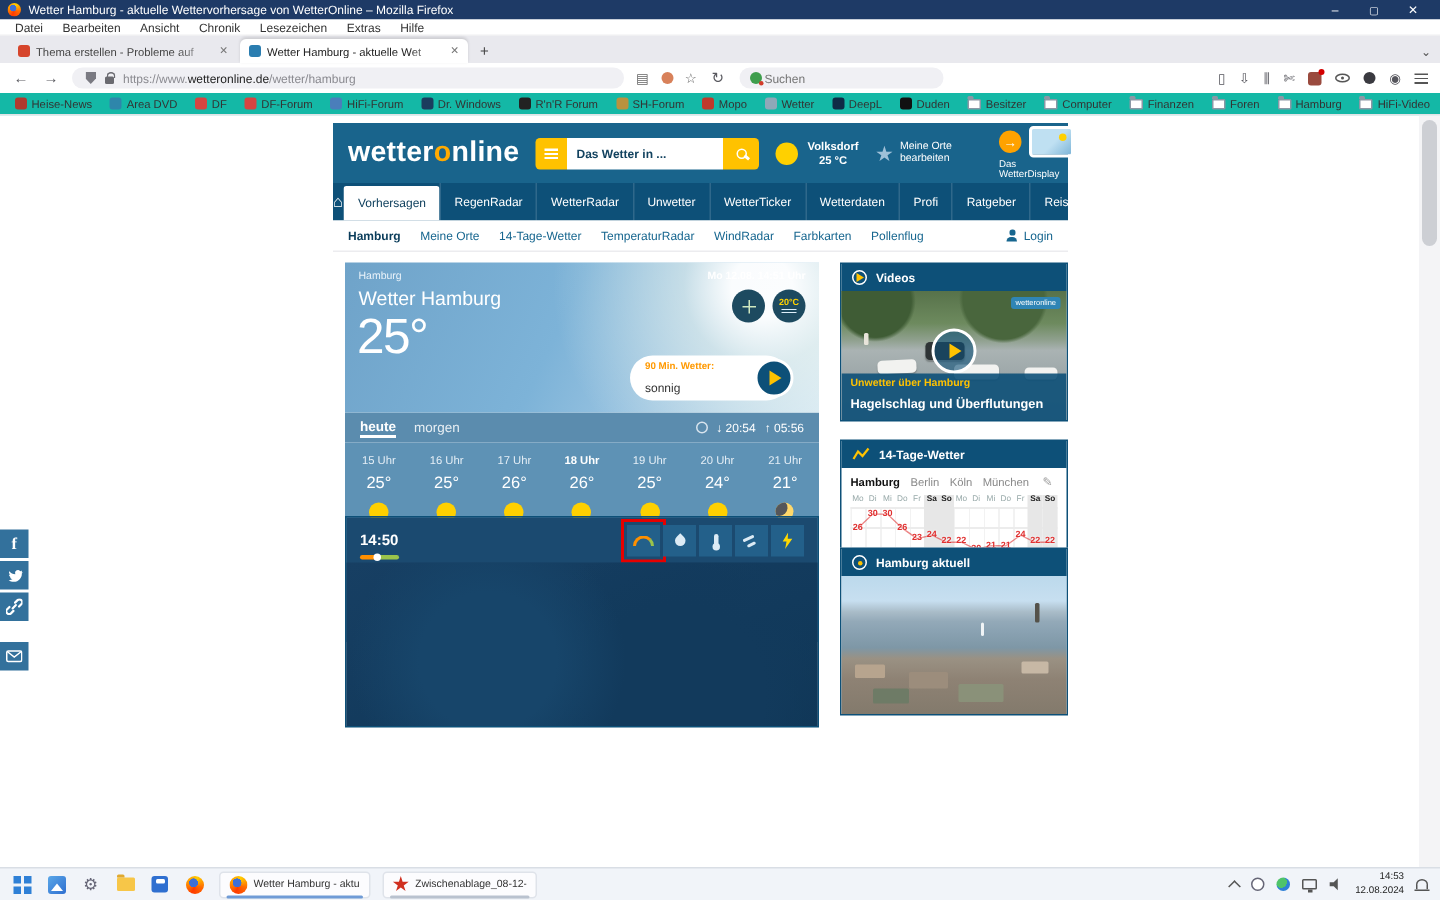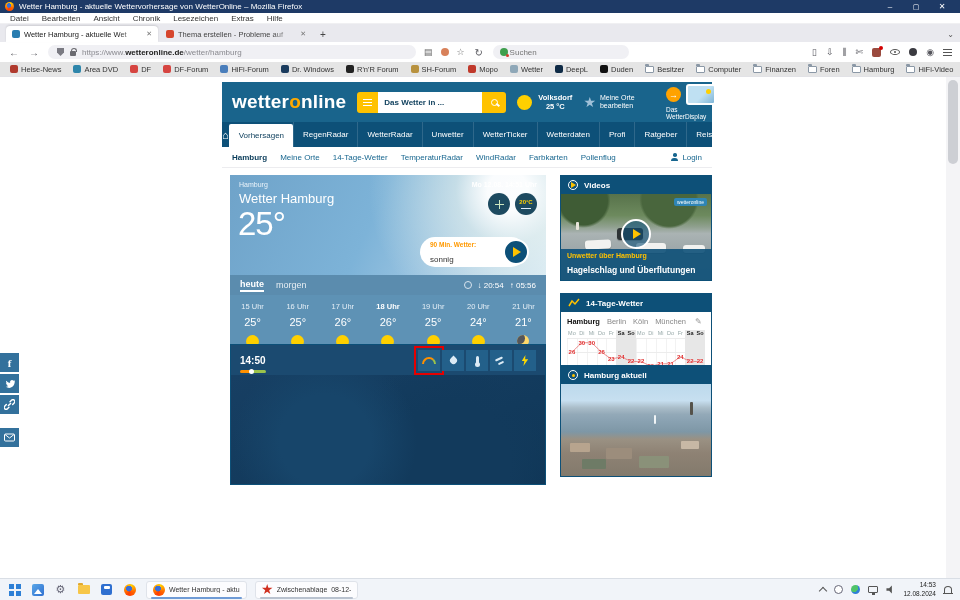--- a/index.html
+++ b/index.html
@@ -20,36 +20,36 @@
 .tablabel{flex:1;white-space:nowrap;overflow:hidden;mask-image:linear-gradient(90deg,#000 80%,transparent)}
 .tabclose{font-size:7px;color:#777}
 .newtab{width:18px;height:16px;display:flex;align-items:center;justify-content:center;font-size:10px;color:#444}
 .tabchev{position:absolute;right:6px;bottom:3px;font-size:8px;color:#555}
 #urlbar{height:20px;background:#fff;display:flex;align-items:center;padding:0 8px;gap:8px}
 .navbtn{font-size:10px;color:#5a5a60;width:12px;text-align:center}
 .addressbox{width:368px;height:14px;background:#f0f0f4;border-radius:7px;display:flex;align-items:center;gap:6px;padding:0 9px;font-size:8px}
 .shield{width:7px;height:8px;background:#7a7a82;clip-path:polygon(0 0,100% 0,100% 55%,50% 100%,0 55%)}
 .lock{width:6px;height:5px;background:#6a6a70;border-radius:1px;position:relative;margin-top:2px}
 .lock::before{content:"";position:absolute;top:-3px;left:1px;width:4px;height:3px;border:1px solid #6a6a70;border-bottom:none;border-radius:3px 3px 0 0}
-.urlgray{color:#8a8a90}.urldom{color:#222;font-weight:bold}
+.urlgray{color:#8a8a90}.urldom{color:#222;font-weight:normal}
 .pgico{font-size:9px;color:#666}
 .pocket{width:8px;height:8px;border-radius:50%;background:#d8815a}
 .searchbox{width:136px;height:14px;background:#f0f0f4;border-radius:7px;display:flex;align-items:center;gap:2px;padding:0 7px}
 .engine{width:8px;height:8px;border-radius:50%;background:#3f9e4d;position:relative}
 .engine::after{content:"";position:absolute;right:-1px;bottom:-1px;width:3px;height:3px;border-radius:50%;background:#d23c2a}
 .searchbox input{border:none;background:transparent;outline:none;font-size:8px;width:100px;font-family:"Liberation Sans",sans-serif;color:#333}
 .uright{margin-left:auto;display:flex;align-items:center;gap:9px;color:#55555c;font-size:9px}
 .uright .gl{font-size:9px}
 .puzz{width:9px;height:9px;border-radius:2px;background:#9a4a3e;position:relative}
 .puzz::after{content:"";position:absolute;top:-2px;right:-2px;width:4px;height:4px;border-radius:50%;background:#d40000}
 .eyeico{width:10px;height:6px;border:1px solid #555;border-radius:50%;position:relative}
 .eyeico::after{content:"";position:absolute;left:3px;top:1px;width:2px;height:2px;border-radius:50%;background:#555}
 .dot-dark{width:8px;height:8px;border-radius:50%;background:#3a3a40}
 .menu3{width:9px;height:7px;background:linear-gradient(#555 0 1px,transparent 1px 3px,#555 3px 4px,transparent 4px 6px,#555 6px 7px)}
-#bookmarksbar{height:15px;background:#e5e5e5;display:flex;align-items:center;gap:12px;padding:0 10px;font-size:7.5px;color:#333;border-bottom:1px solid #e2e2e6;white-space:nowrap}
+#bookmarksbar{height:15px;background:#14b8a6;display:flex;align-items:center;gap:12px;padding:0 10px;font-size:7.5px;color:#333;border-bottom:1px solid #e2e2e6;white-space:nowrap}
 .bm{display:flex;align-items:center;gap:3px}
 .bmico{width:8px;height:8px;border-radius:2px}
 .fold{width:9px;height:7px;border:1px solid #8b98a6;border-radius:1px;position:relative;background:#fff}
 .fold::before{content:"";position:absolute;top:-2.5px;left:-1px;width:4px;height:2px;background:#8b98a6;border-radius:1px 1px 0 0}
 
 #page{position:relative;height:501px;background:#fff;overflow:hidden}
 #scrollbar{position:absolute;right:0;top:0;width:14px;height:501px;background:#f4f4f6}
 #scrollthumb{position:absolute;right:2px;top:3px;width:10px;height:84px;background:#cdcfd4;border-radius:5px}
 #social{position:absolute;left:0;top:276px;width:20px;display:flex;flex-direction:column;gap:2px}
 .soc{width:19px;height:19px;background:#33719c;color:#fff;display:flex;align-items:center;justify-content:center;font-size:11px}
@@ -244,29 +244,29 @@
       <span class="mitem">Ansicht</span>
       <span class="mitem">Chronik</span>
       <span class="mitem">Lesezeichen</span>
       <span class="mitem">Extras</span>
       <span class="mitem">Hilfe</span>
     </div>
 
   <div id="tabbar">
     <div style="display:flex">
 
+        <div class="tab">
+          <span class="tabico" style="background-color: rgb(214, 69, 44);"></span>
+          <span class="tablabel">Thema erstellen - Probleme auf</span>
+          <span class="tabclose">✕</span>
+        </div>
+
         <div class="tab active">
           <span class="tabico" style="background-color: rgb(42, 125, 176);"></span>
           <span class="tablabel">Wetter Hamburg - aktuelle Wet</span>
-          <span class="tabclose">✕</span>
-        </div>
-
-        <div class="tab">
-          <span class="tabico" style="background-color: rgb(214, 69, 44);"></span>
-          <span class="tablabel">Thema erstellen - Probleme auf</span>
           <span class="tabclose">✕</span>
         </div>
       </div>
     <span class="newtab">+</span>
     <span class="tabchev">⌄</span>
   </div>
 
   <div id="urlbar">
     <span class="navbtn">←</span>
     <span class="navbtn">→</span>

